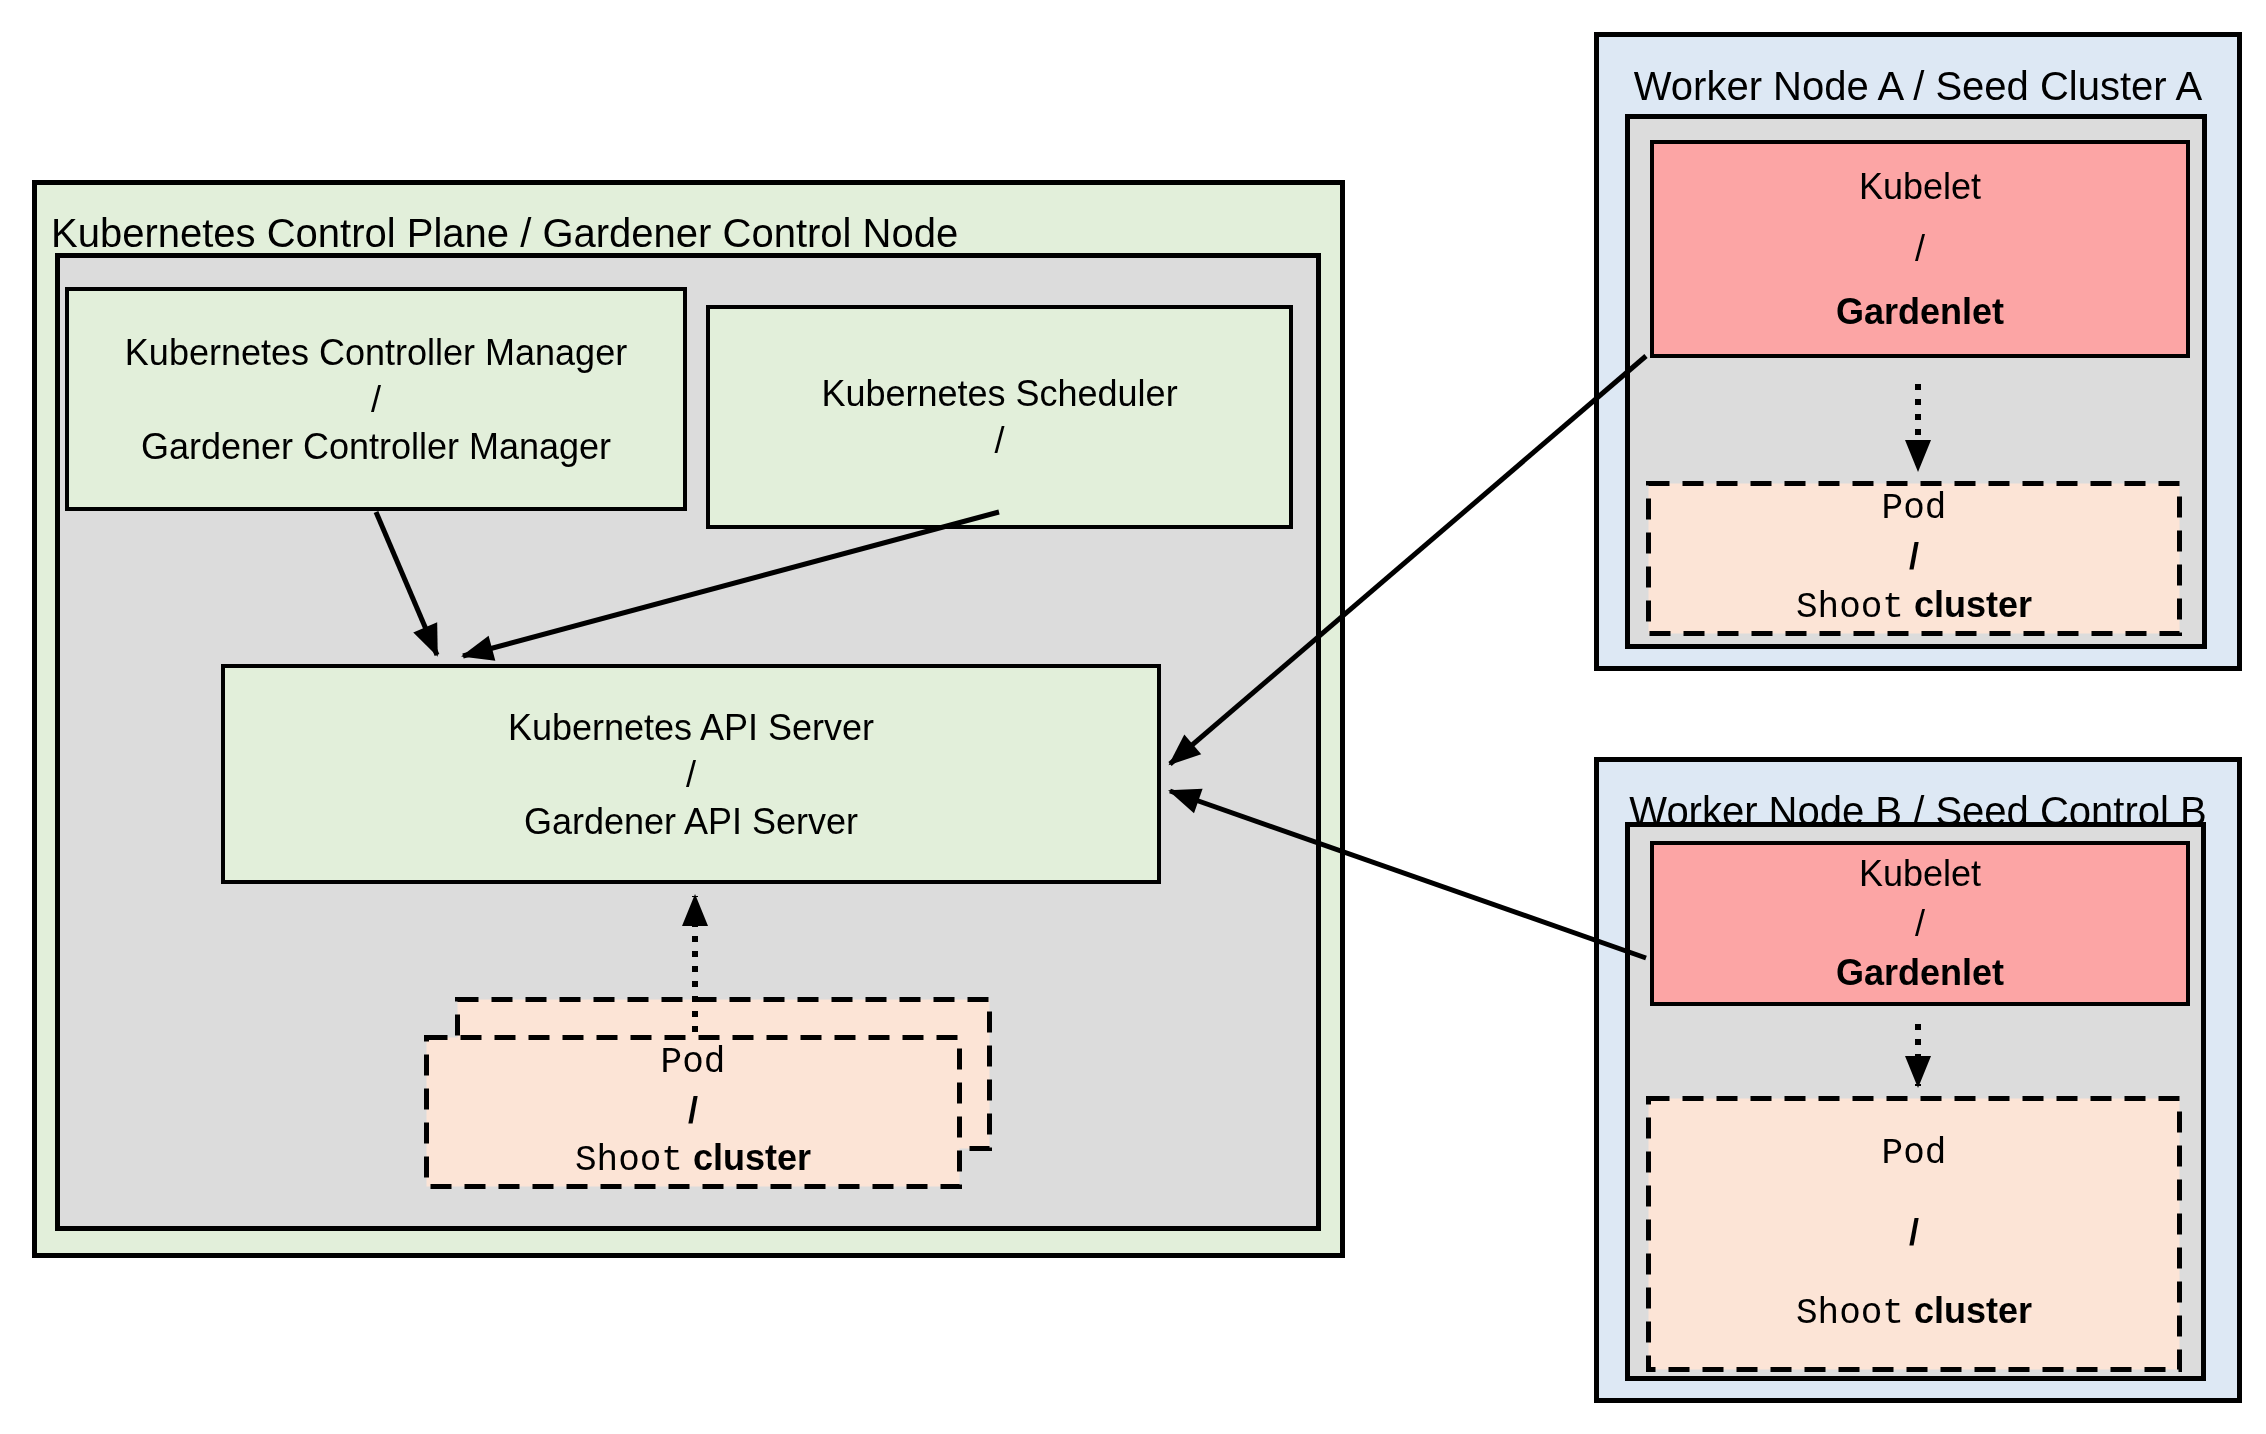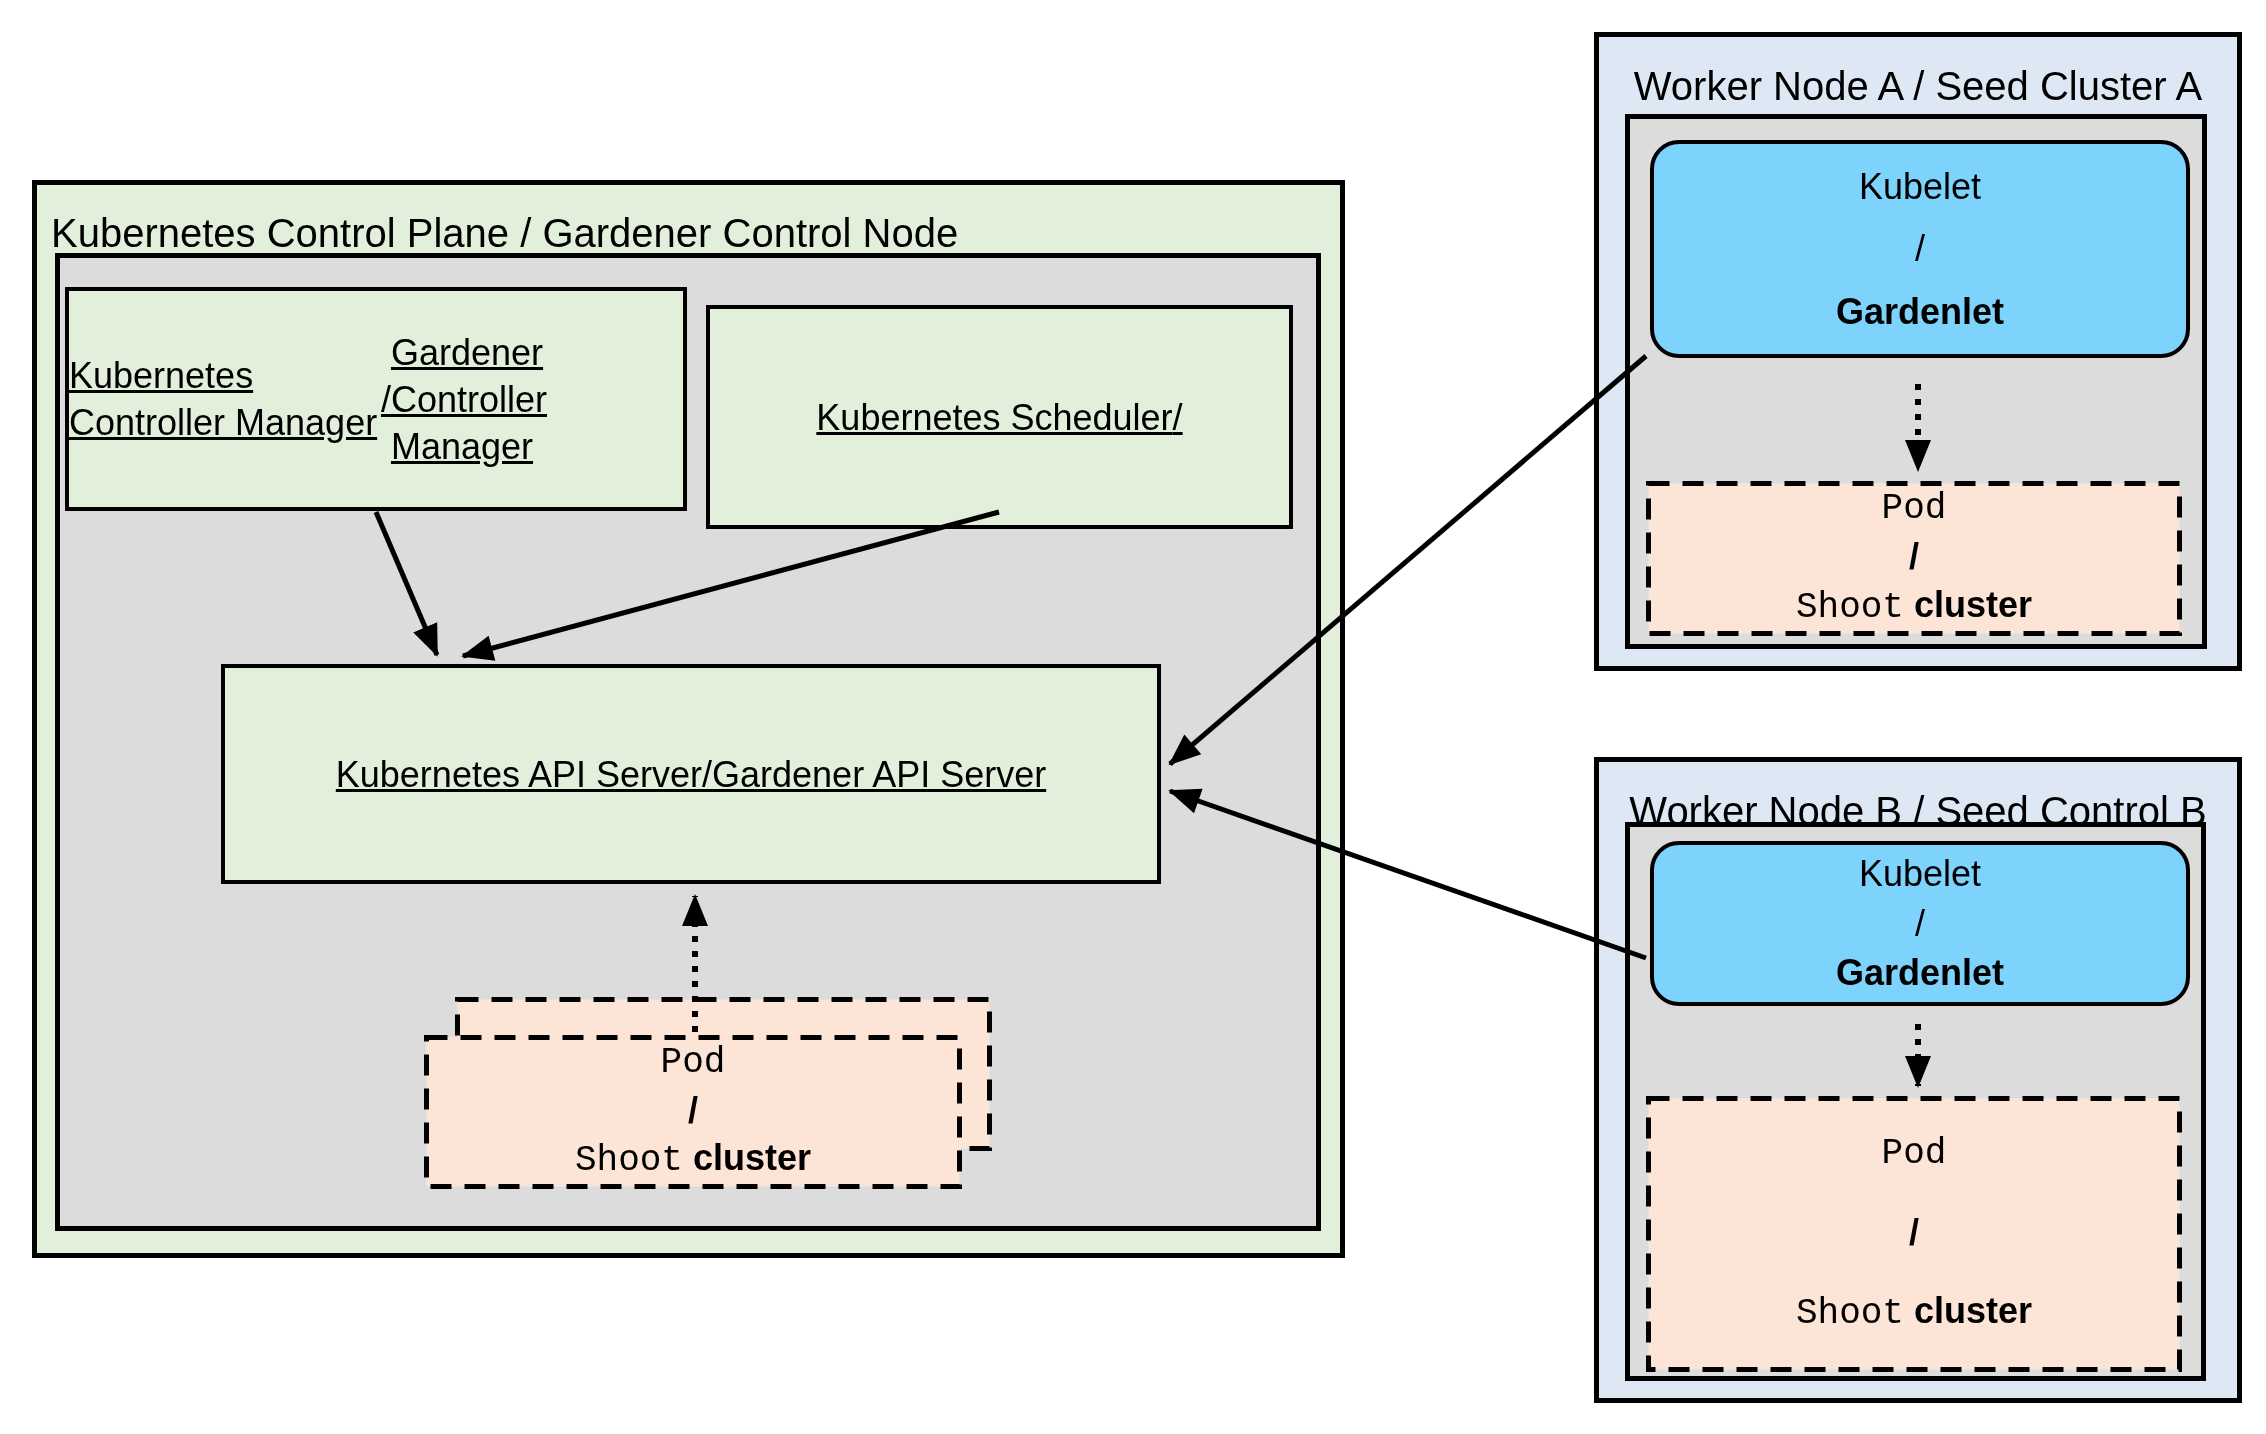--- a/index.html
+++ b/index.html
@@ -8,39 +8,38 @@
     width:2266px;height:1434px;
     background:#ffffff;
     font-family:"Liberation Sans", sans-serif;
     color:#000;
     overflow:hidden;
   }
   .abs{position:absolute;box-sizing:border-box;}
   .green-fill{background:#e2efda;}
   .gray-fill{background:#dcdcdc;}
   .blue-fill{background:#dde8f4;}
-  .orange-fill{background:#7dd3fc;border-radius:29px;}
+  .orange-fill{background:#fca5a5;}
   .outer-border{border:5px solid #000;}
   .inner-border{border:5px solid #000;}
   .box-border{border:4px solid #000;}
   .container-title{
     font-size:40px;
     line-height:1.1;
     white-space:nowrap;
     margin-top:17px;
   }
   .cp-title{position:absolute;left:14px;top:9px;}
   .worker-title{position:absolute;left:0;right:0;top:10px;text-align:center;}
   .box-label{
-    display:flex;
+    display:flex;flex-direction:column;
     justify-content:center;align-items:center;
     width:100%;height:100%;
     text-align:left;
     font-size:36px;
-    text-decoration:underline;
   }
   .box-label .ln{line-height:47px;}
   .spread-label{
     display:flex;flex-direction:column;
     justify-content:space-evenly;align-items:center;
     width:100%;height:100%;
     text-align:center;
     font-size:36px;
   }
   .spread-label .ln{line-height:40px;}

